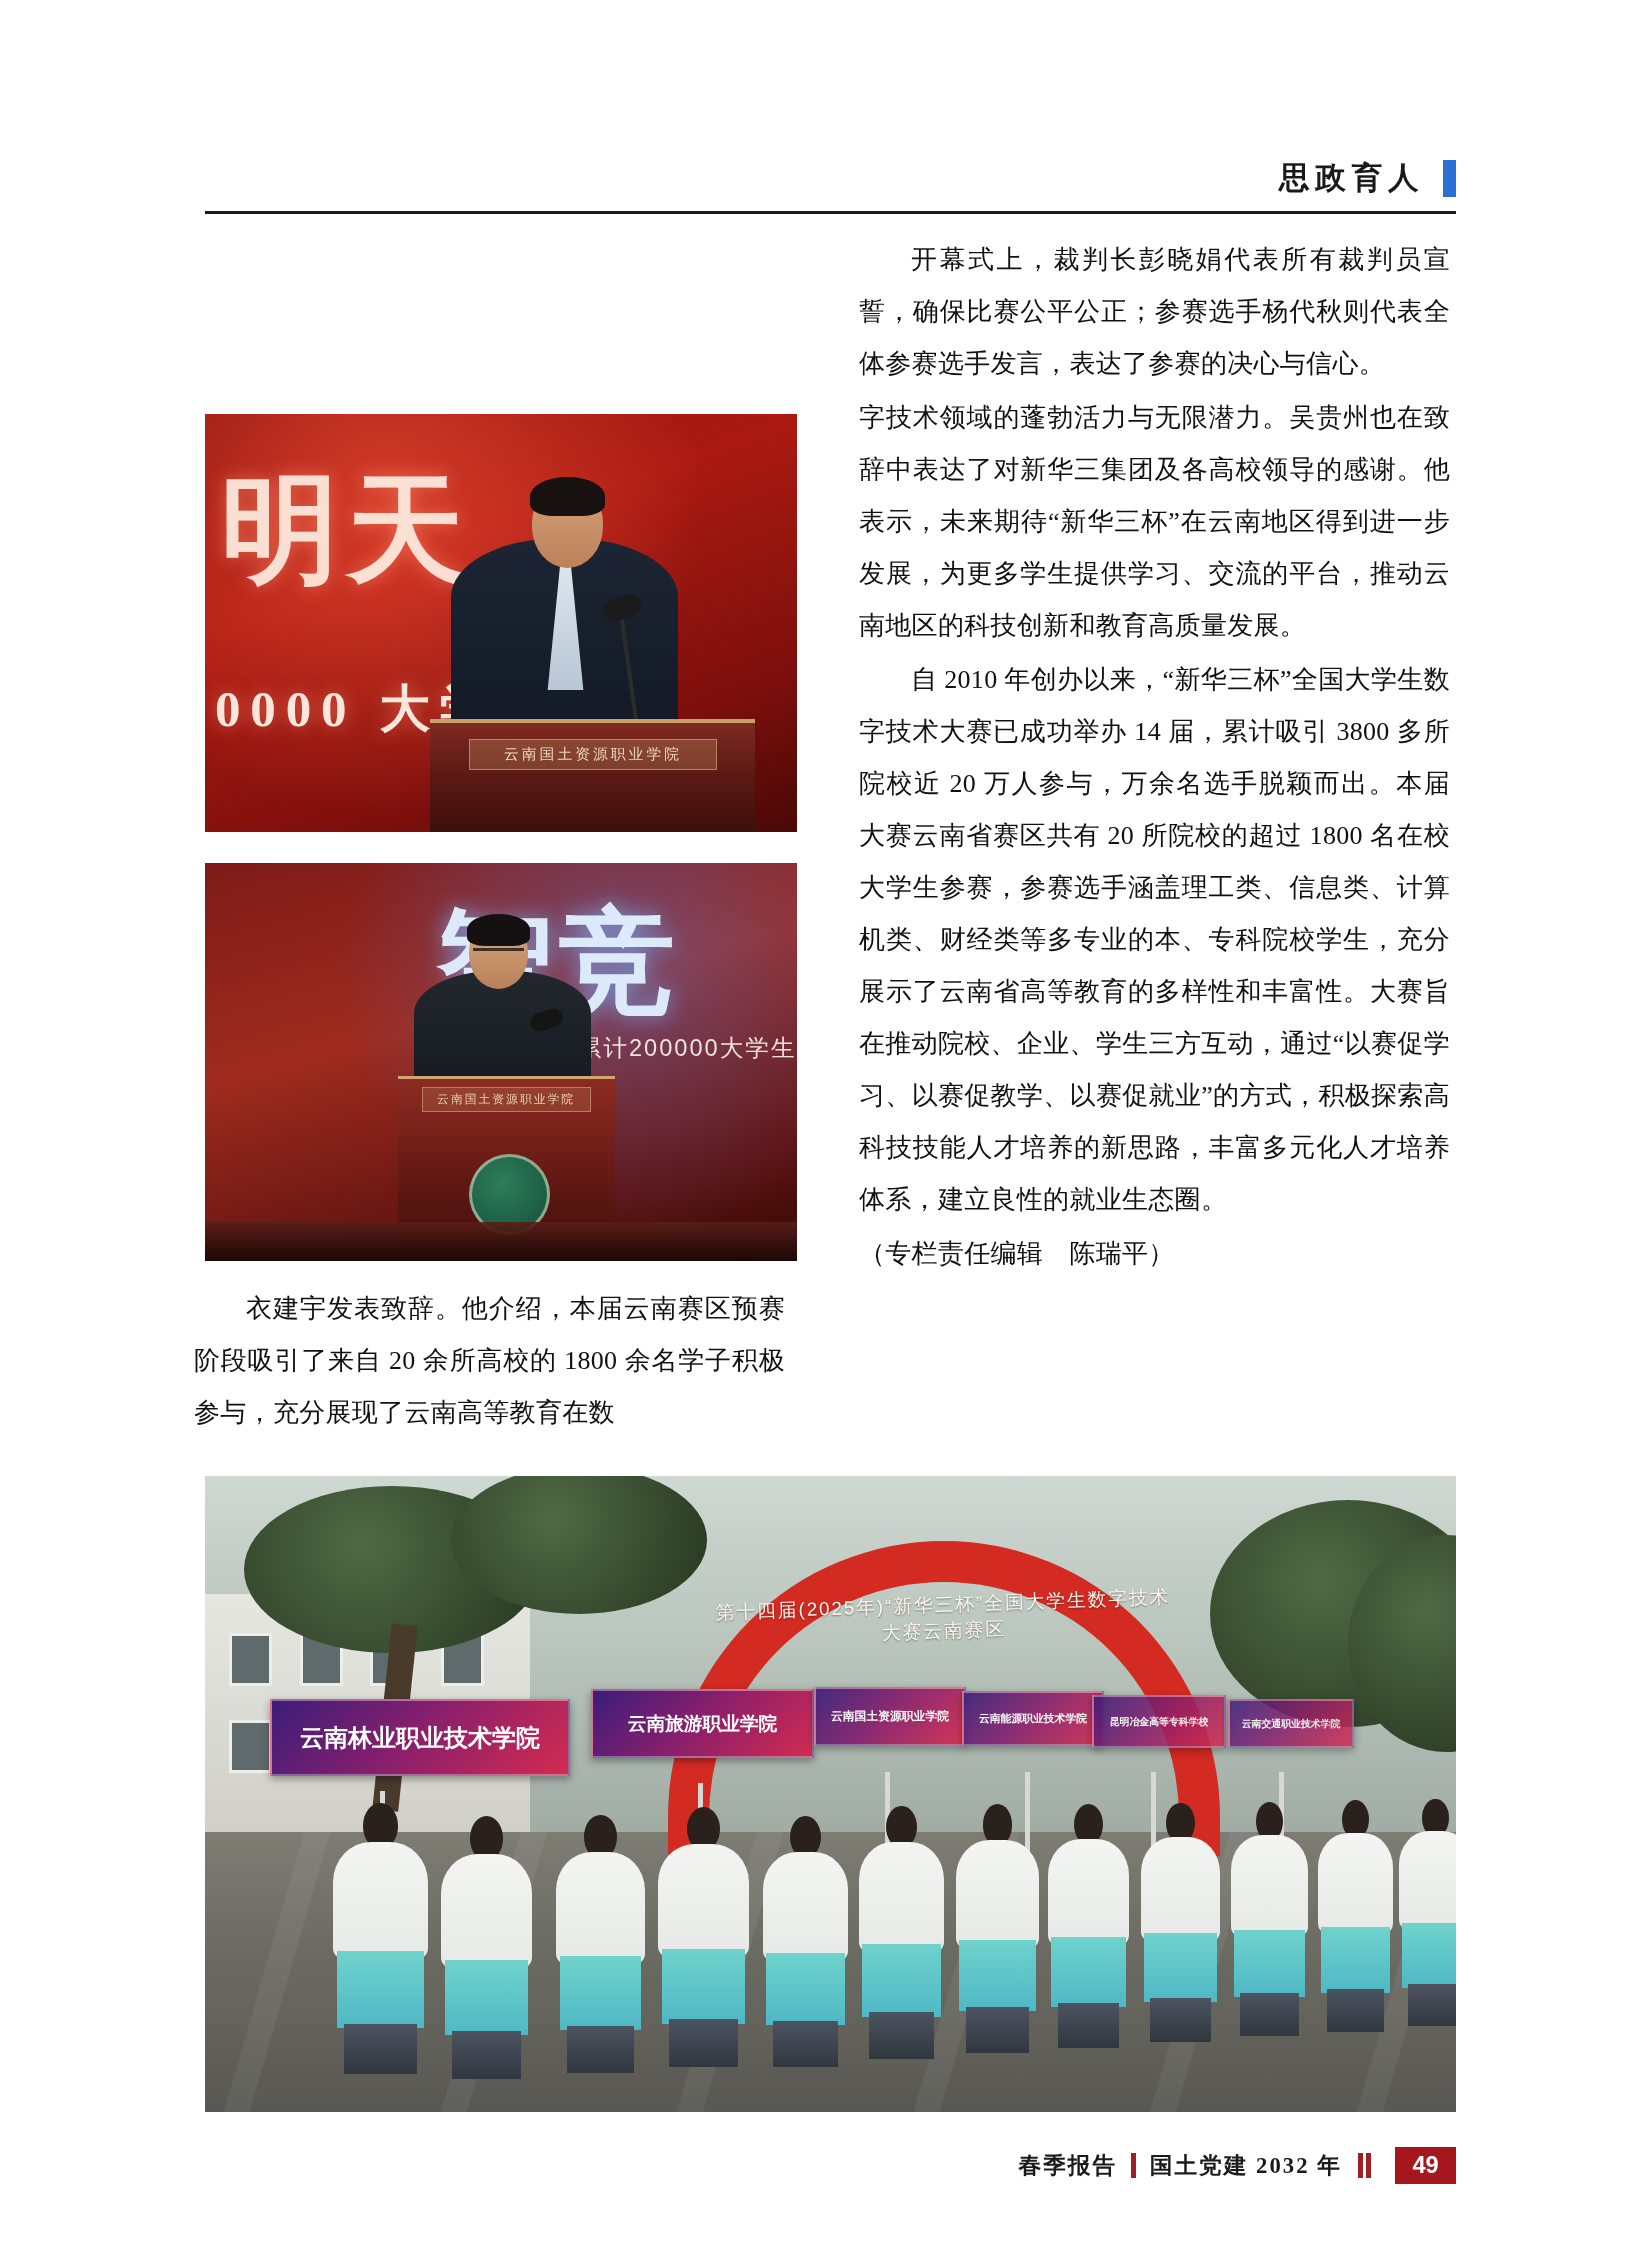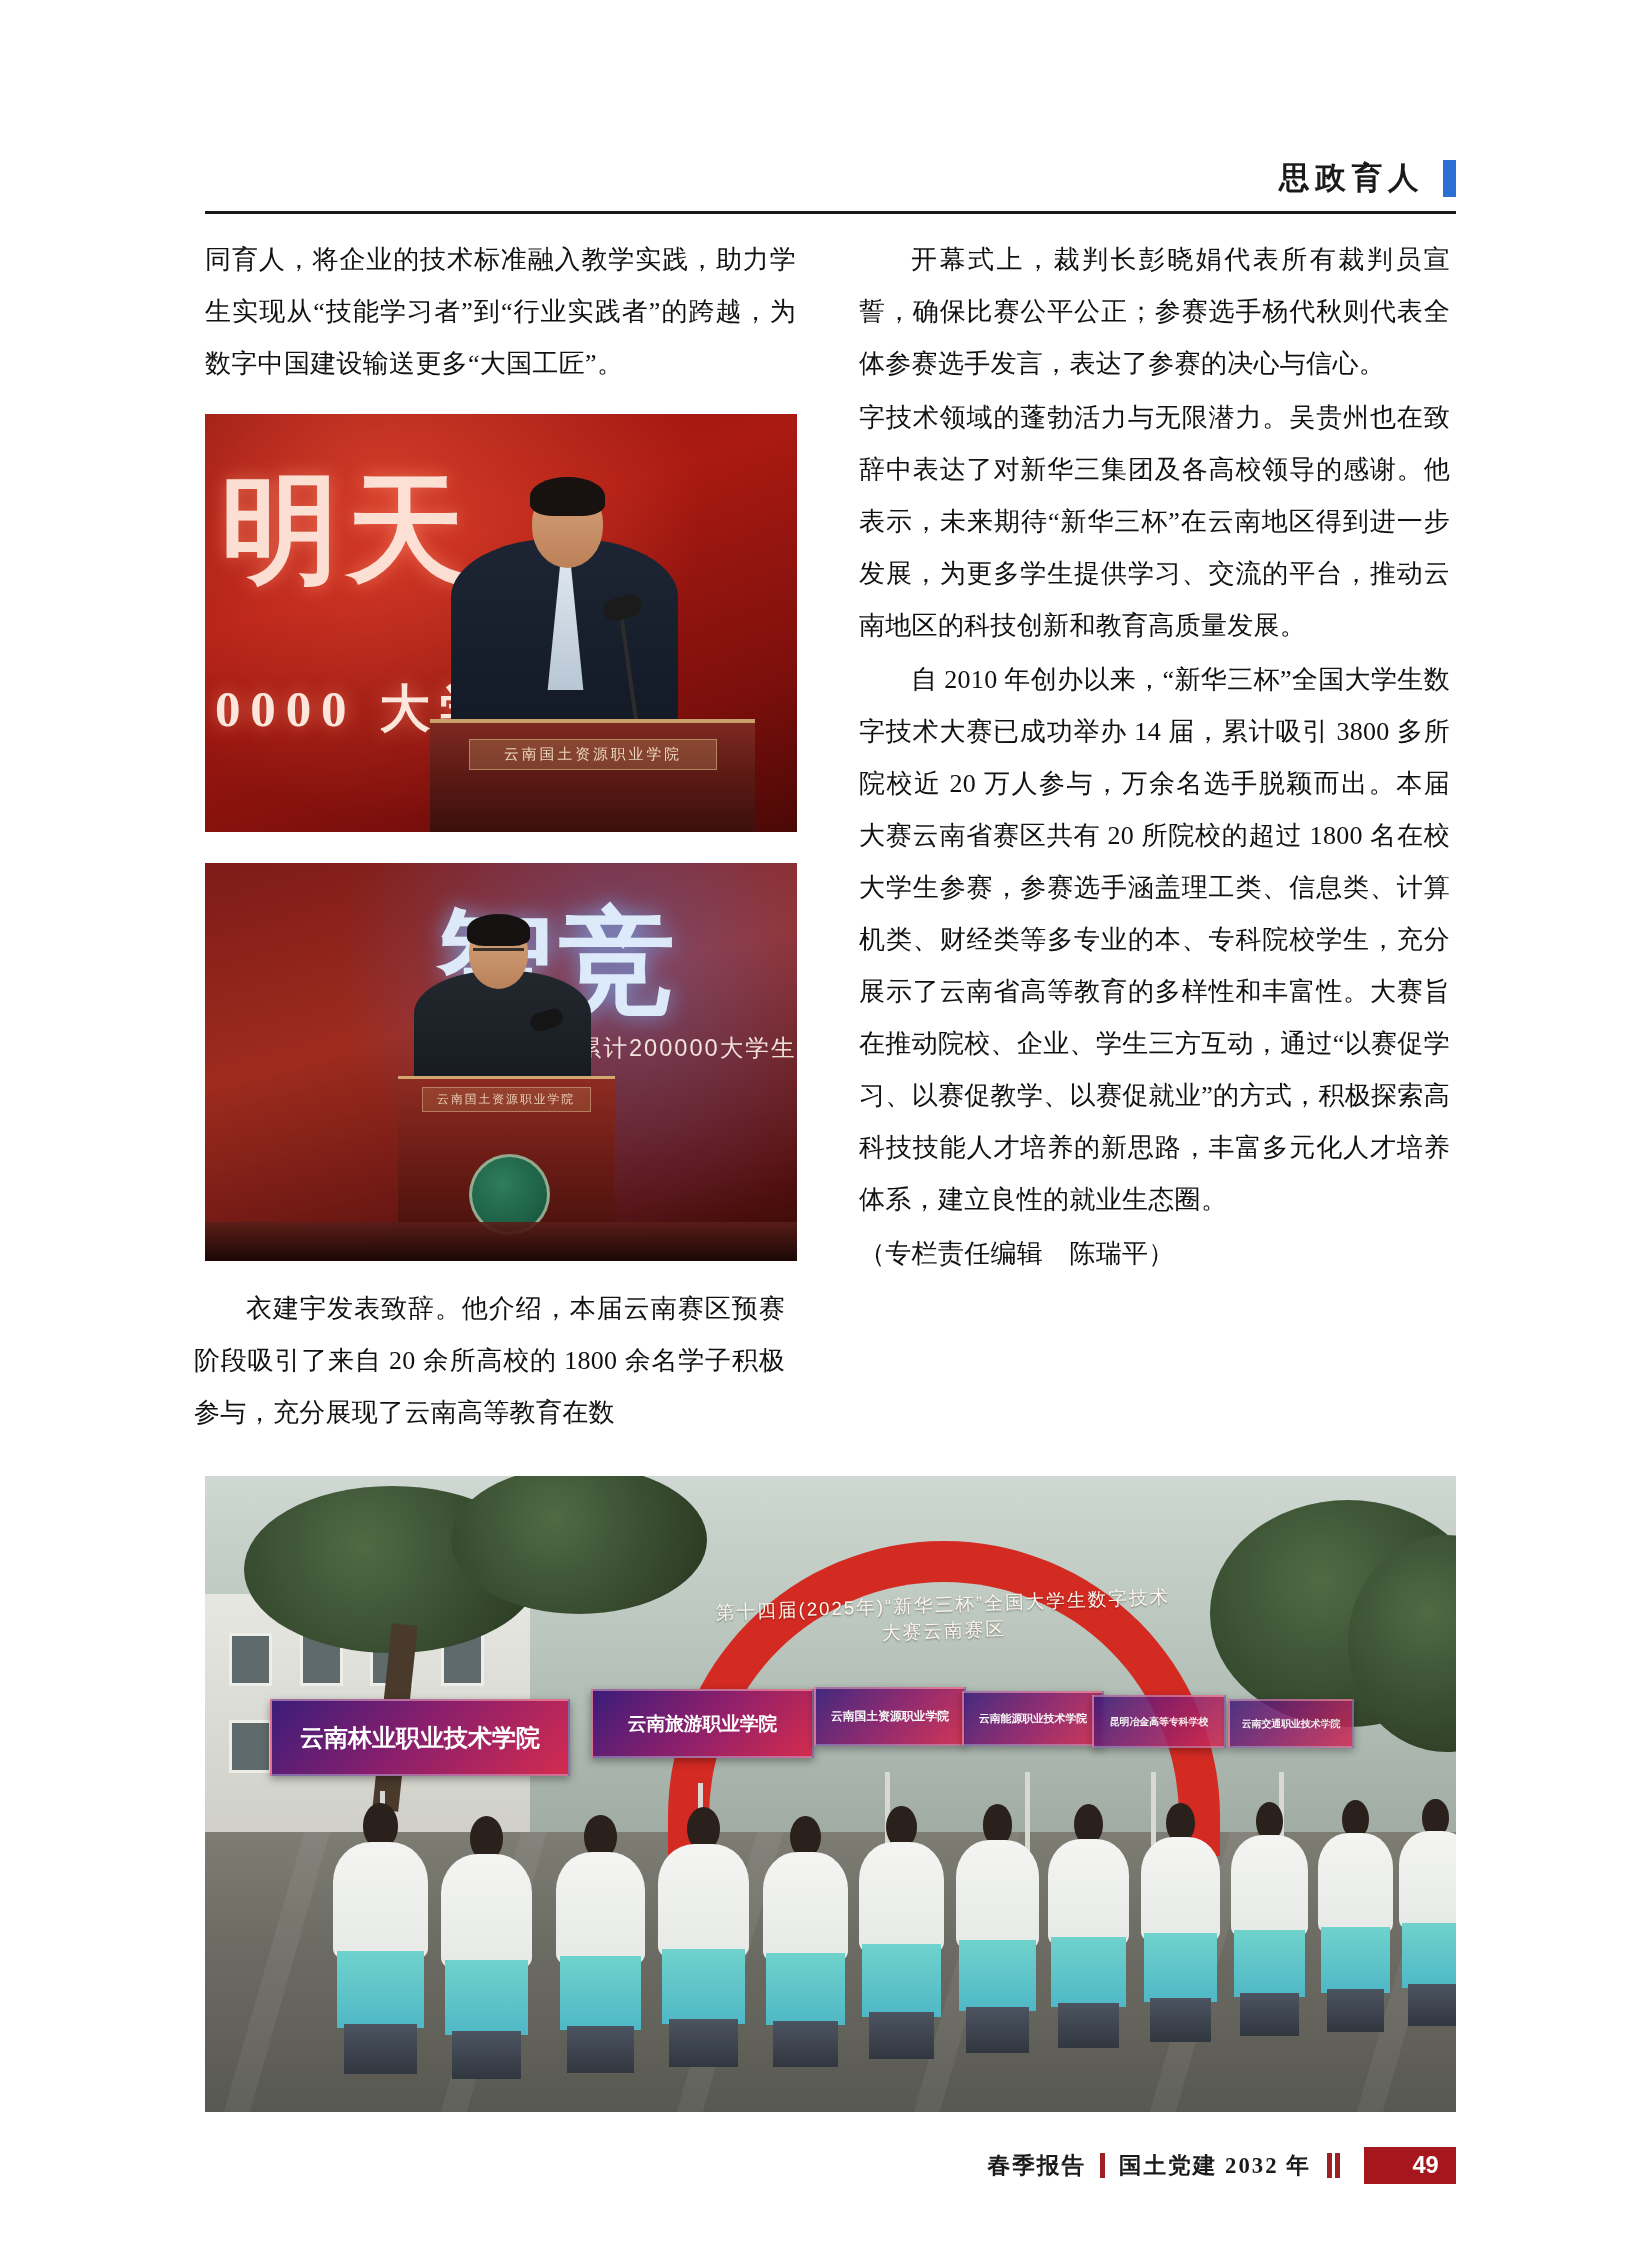--- a/index.html
+++ b/index.html
@@ -354,37 +354,33 @@
   .footer-dbar i { display:block; width: 4.9px; height: 24.6px; background: #9e1f24; }
   .footer-pageno {
     margin-left: 9.9px;
     width: 61px; height: 37px;
     background: #a5171c;
     color: #ffffff;
     font-size: 23.6px;
     font-weight: bold;
     display: flex; align-items: center; justify-content: center;
     font-family: "Liberation Sans", sans-serif;
-    padding-left: 31px;
   }
 </style>
 </head>
 <body>
 
 <div class="page">
 
   <div class="header">
     <div class="header-title">思政育人</div>
     <div class="header-mark"></div>
   </div>
   <div class="header-rule"></div>
 
-  <div class="col col-left">
-    <p class="body">同育人，将企业的技术标准融入教学实践，助力学生实现从“技能学习者”到“行业实践者”的跨越，为数字中国建设输送更多“大国工匠”。</p>
-  </div>
 
   <div class="photo" id="photo1">
     <div class="bg"></div>
     <div class="ch1">明天</div>
     <div class="ch2">0000 大学</div>
     <div class="person-body"></div>
     <div class="shirt"></div>
     <div class="head"></div>
     <div class="hair"></div>
     <div class="mic-stand"></div>

